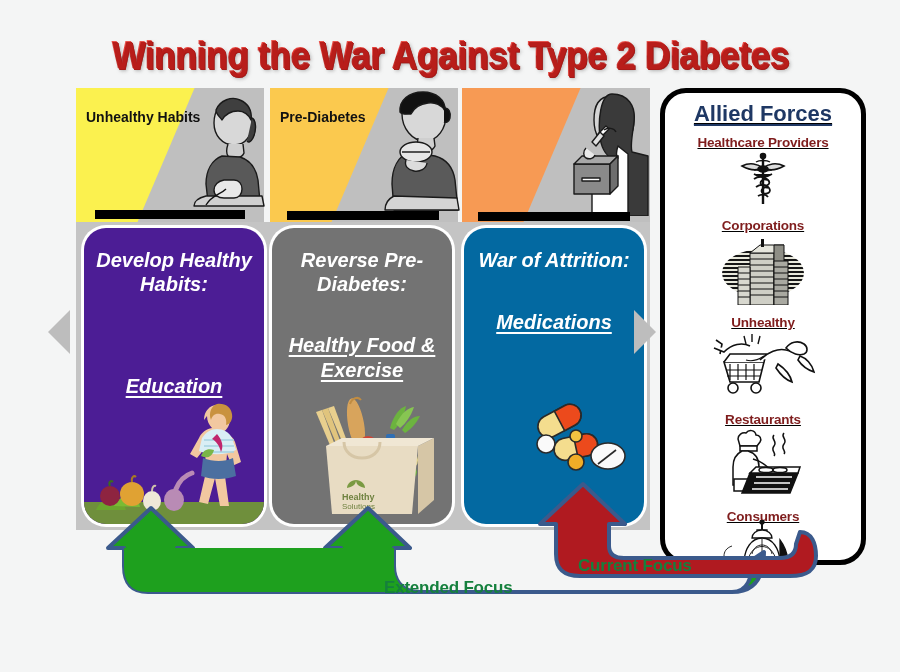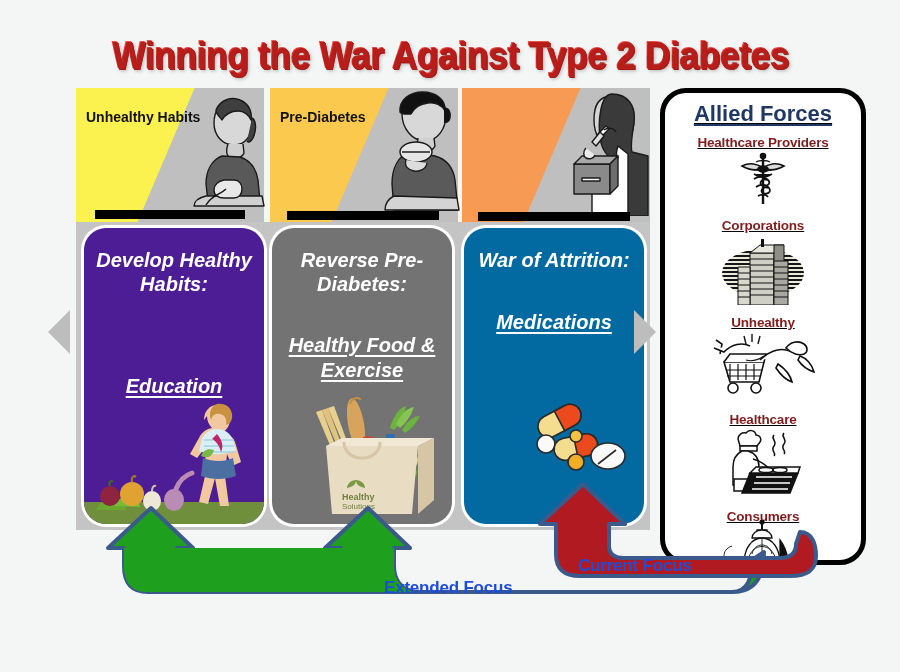--- a/index.html
+++ b/index.html
@@ -135,21 +135,21 @@
   }
   .tri-right{
     left:634px;top:310px;
     border-top:22px solid transparent;border-bottom:22px solid transparent;
     border-left:22px solid #bdbdbd;
   }
 
   
   .arrows{position:absolute;left:0;top:0;width:900px;height:672px;z-index:14;}
   .arrow-label{
-    position:absolute;z-index:20;color:#1d4ed8;font-weight:bold;
+    position:absolute;z-index:20;color:#15803d;font-weight:bold;
     font-size:17px;font-stretch:condensed;letter-spacing:-0.2px;
     white-space:nowrap;
   }
   .lbl-extended{left:384px;top:578px;}
   .lbl-current{left:578px;top:556px;}
 </style>
 </head>
 <body>
 
 <div id="stage">
@@ -378,21 +378,21 @@
             <path d="M92 22c6 2 12 8 14 16-6-2-12-6-16-12z" fill="#fff"></path>
             <path d="M56 22c-6 4-12 6-18 4" stroke-width="1.2"></path>
             <path d="M70 30c6 4 12 10 14 18-6-2-12-8-16-14z" fill="#fff"></path>
             <path d="M36 2l2 8M44 0l0 8M52 2l-2 8" stroke-width="1.4"></path>
           </g>
         </svg>
       </div>
     </div>
 
     <div class="ally">
-      <div class="ally-label">Healthcare</div>
+      <div class="ally-label">Restaurants</div>
       <div class="ally-icon big">
         <svg width="86" height="70" viewBox="0 0 86 70">
           <g stroke="#111" stroke-width="1.5" fill="#fff">
             <path d="M18 10c0-4 4-7 8-6 3-4 9-3 10 2 4 0 6 4 4 7l-3 4H20z" fill="#fff"></path>
             <path d="M20 17h17v5H20z" fill="#fff"></path>
             <path d="M22 22c-6 3-9 9-9 16v18h26V38c0-8-4-14-11-16z" fill="#fff"></path>
             <path d="M33 30c8 2 16 8 22 16" fill="none"></path>
             <path d="M14 50h18v12H14z" fill="#fff"></path>
             <path d="M30 44h48l-8 20H22z" fill="#111"></path>
             <path d="M30 44l6-6h44l-2 6z" fill="#fff"></path>

